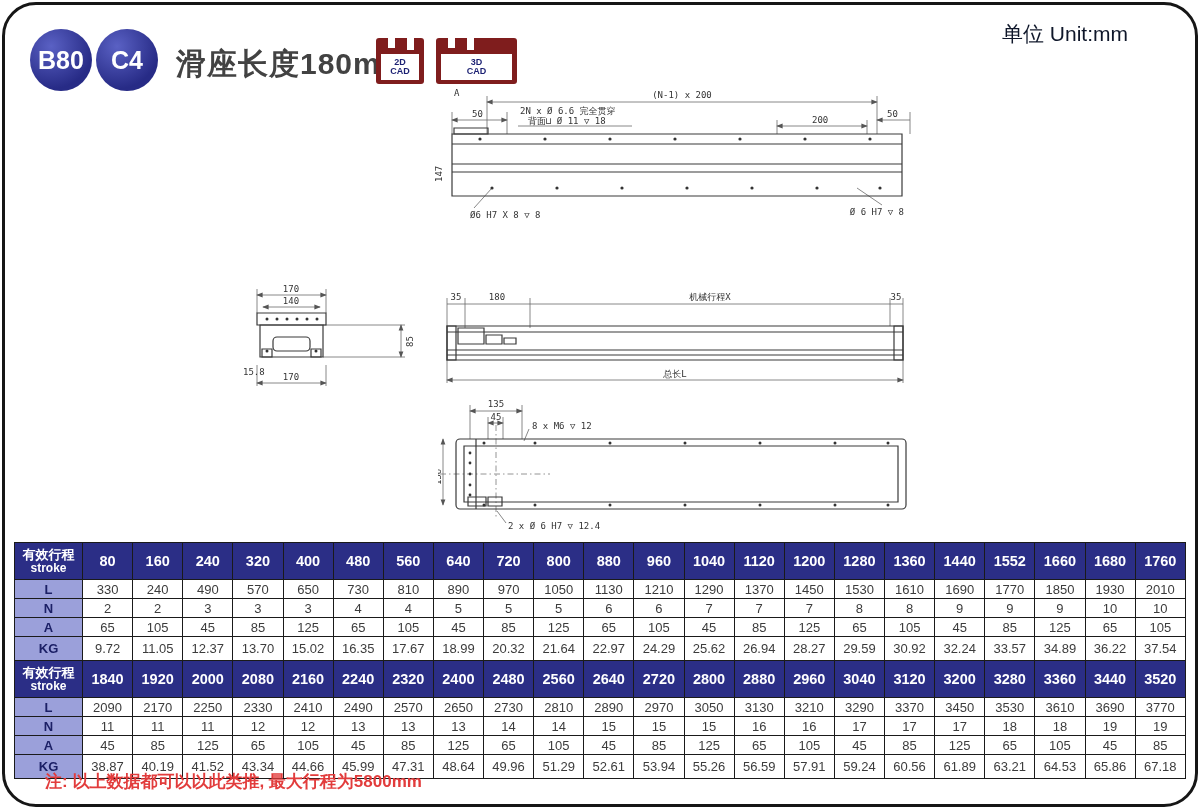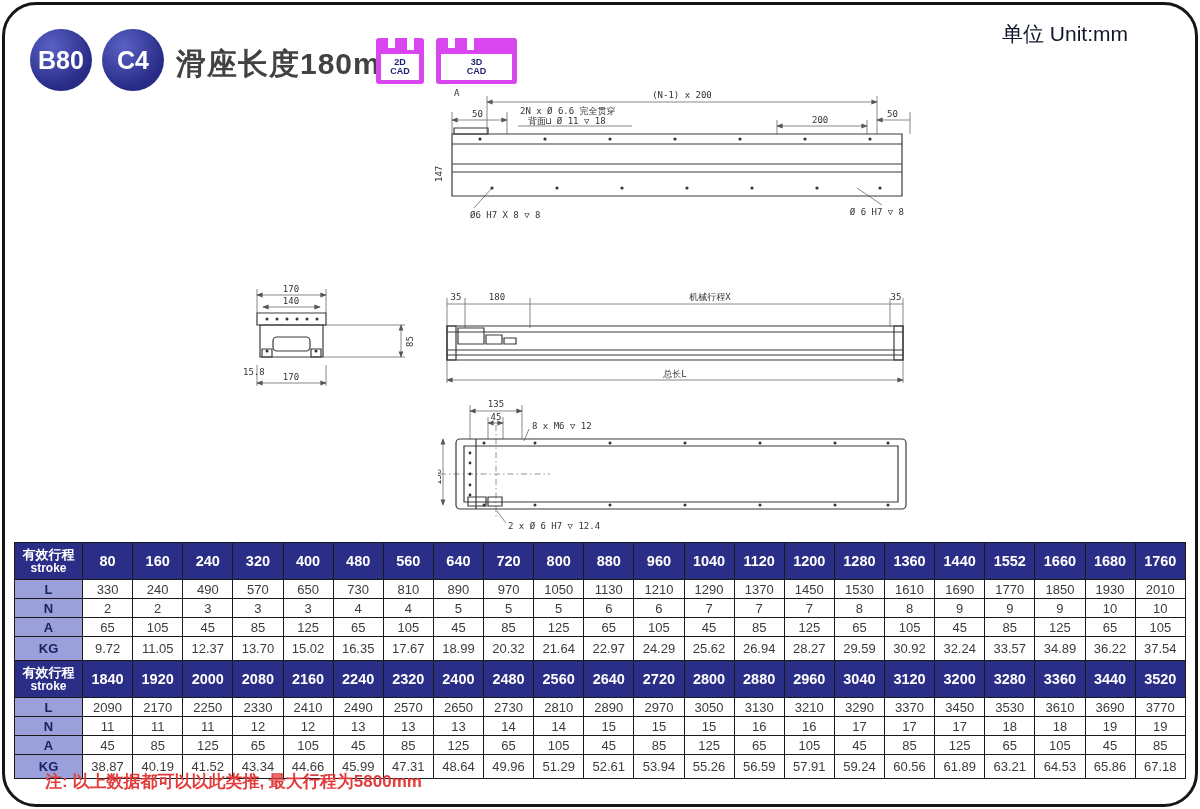--- a/index.html
+++ b/index.html
@@ -6,23 +6,23 @@
   #page{position:relative;width:1200px;height:809px;background:#fff;overflow:hidden;
         font-family:"Liberation Sans","DejaVu Sans",sans-serif;}
   #frame{position:absolute;inset:2px;border:3px solid #161616;border-radius:34px;pointer-events:none;}
 
   
   .badge{position:absolute;width:62px;height:62px;border-radius:50%;color:#fff;
          background:radial-gradient(circle at 34% 28%, #5a61c4, #272b86 70%);
          display:flex;align-items:center;justify-content:center;
          font-size:25px;font-weight:bold;}
   #badge1{left:30px;top:29px;}
-  #badge2{left:102px;top:29px;}
+  #badge2{left:96px;top:29px;}
   #title{position:absolute;left:176px;top:44px;font-size:30px;color:#424242;font-weight:600;letter-spacing:1px;}
-  .cadicon{position:absolute;top:38px;width:48px;height:46px;background:#d946ef;border-radius:3px;}
+  .cadicon{position:absolute;top:38px;width:48px;height:46px;background:#7f1d1d;border-radius:3px;}
   #cad2d{left:376px;}
   #cad3d{left:436px;padding-left:33px;}
   .cadicon .slot1{position:absolute;left:12px;top:0;width:7px;height:10px;background:#fff;}
   .cadicon .slot2{position:absolute;left:31px;top:0;width:7px;height:12px;background:#fff;}
   .cadicon .inner{position:absolute;left:5px;right:5px;top:16px;bottom:4px;background:#fff;
                   display:flex;flex-direction:column;align-items:center;justify-content:center;
                   color:#1a1f72;font-size:9px;font-weight:bold;line-height:1.05;}
   #unit{position:absolute;right:72px;top:20px;font-size:21px;color:#0f172a;}
 
   

